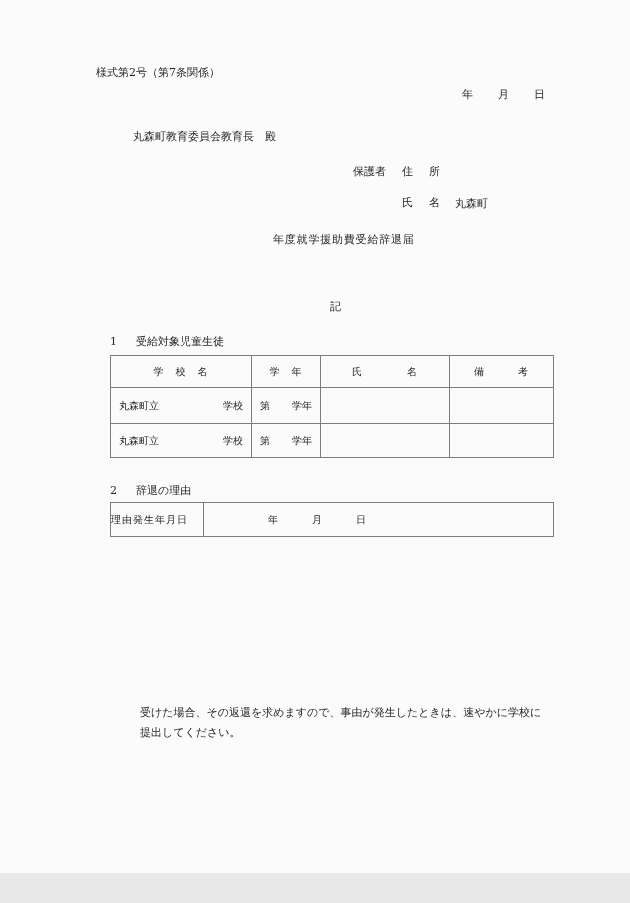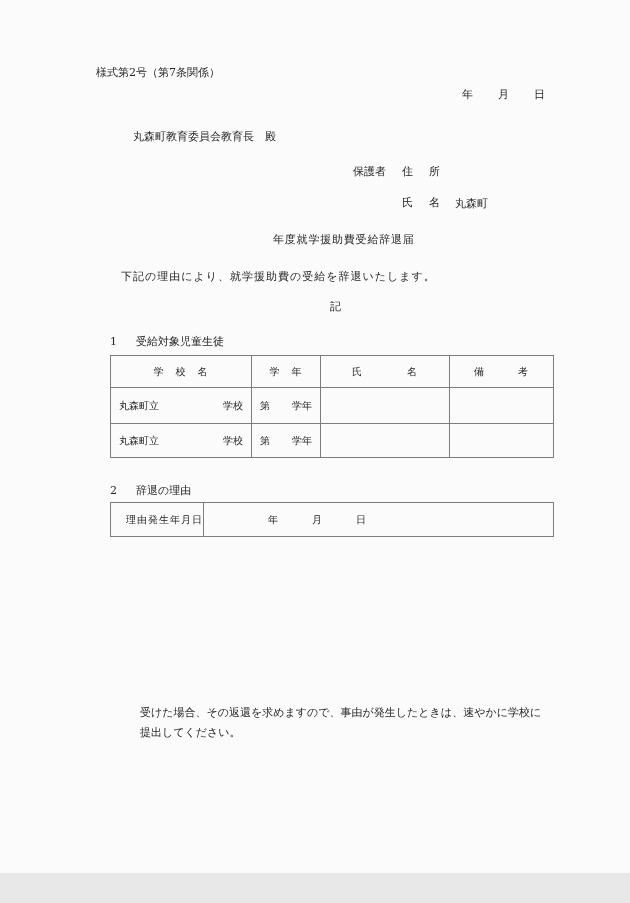--- a/index.html
+++ b/index.html
@@ -50,21 +50,21 @@
   .recipients-table tr.row-b { height:34px; }
   .recipients-table td.hd { text-align:center; letter-spacing:1px; white-space:pre; }
   .between {
     display:flex; justify-content:space-between; align-items:center;
     padding:0 8px; white-space:pre;
   }
 
   .reason-table { left:110px; top:502px; width:443px; }
   .reason-table tr.r1 { height:34px; }
   .reason-table tr.r2 { height:59px; }
-  .t2-label   { text-align:right; letter-spacing:1px; white-space:pre; }
+  .t2-label   { text-align:left; letter-spacing:1px; white-space:pre; }
   .t2-date    { padding-left:64px; white-space:pre; letter-spacing:1px; }
   .t2-reason-label { text-align:center; letter-spacing:1px; white-space:pre; }
 
   
   .note-line1 { left:115px; top:686px; }
   .note-line2 { left:140px; top:706px; }
   .note-line3 { left:140px; top:726px; }
 </style>
 </head>
 <body>
@@ -77,21 +77,20 @@
 
   <div class="abs addressee">丸森町教育委員会教育長　殿</div>
 
   <div class="abs guardian-label">保護者</div>
   <div class="abs address-label">住　所</div>
   <div class="abs address-value">丸森町</div>
   <div class="abs name-label">氏　名</div>
 
   <div class="abs form-title">年度就学援助費受給辞退届</div>
 
-  <div class="abs body-text">下記の理由により、就学援助費の受給を辞退いたします。</div>
 
   <div class="abs ki-separator">記</div>
 
   <div class="abs section-heading sec1-number">1</div>
   <div class="abs section-heading sec1-title">受給対象児童生徒</div>
 
   <table class="recipients-table">
     <colgroup>
       <col style="width:141px">
         <col style="width:69px">

